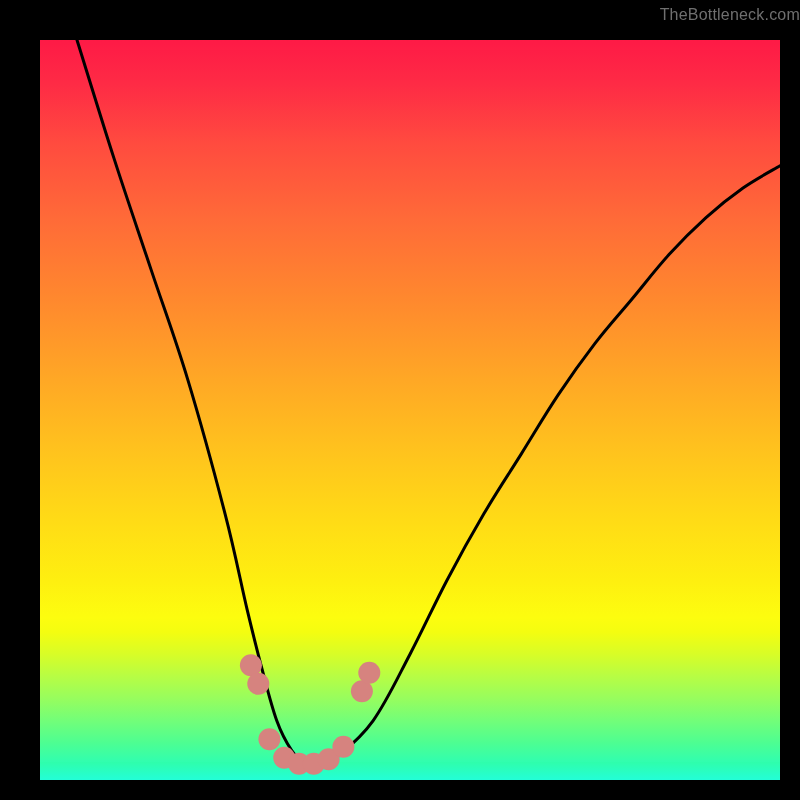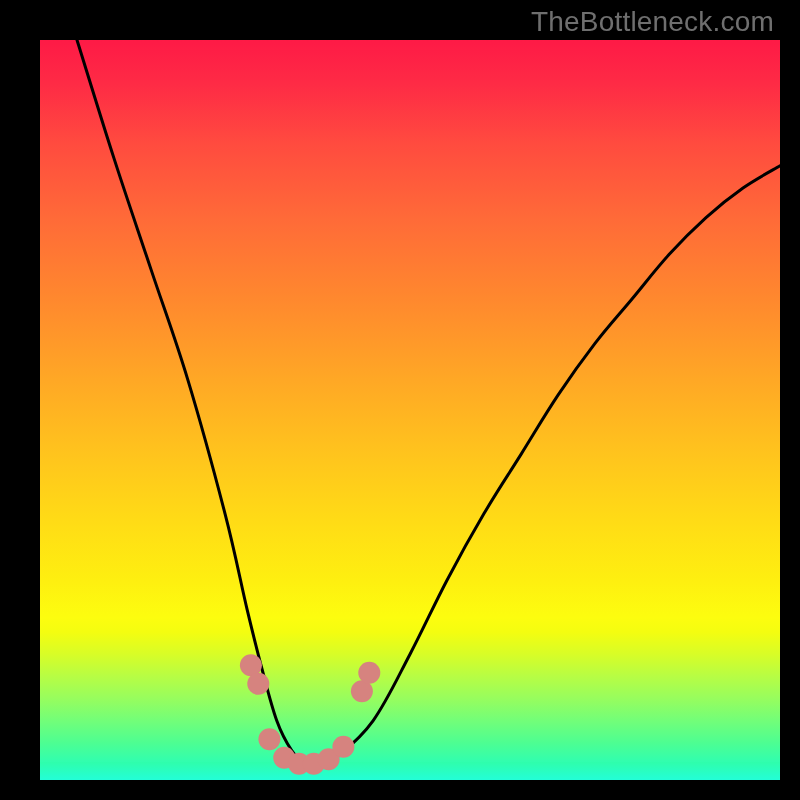--- a/index.html
+++ b/index.html
@@ -13,23 +13,23 @@
   }
   .stage {
     position: relative;
     width: 800px;
     height: 800px;
     background: #000;
   }
   .watermark {
     position: absolute;
     top: 6px;
-    right: 26px;
+    right: 0;
     color: #6f6f6f;
-    font-size: 28px;
+    font-size: 16px;
     font-weight: 500;
     letter-spacing: 0.2px;
     z-index: 10;
   }
   .plot {
     position: absolute;
     left: 40px;
     top: 40px;
     width: 740px;
     height: 740px;

